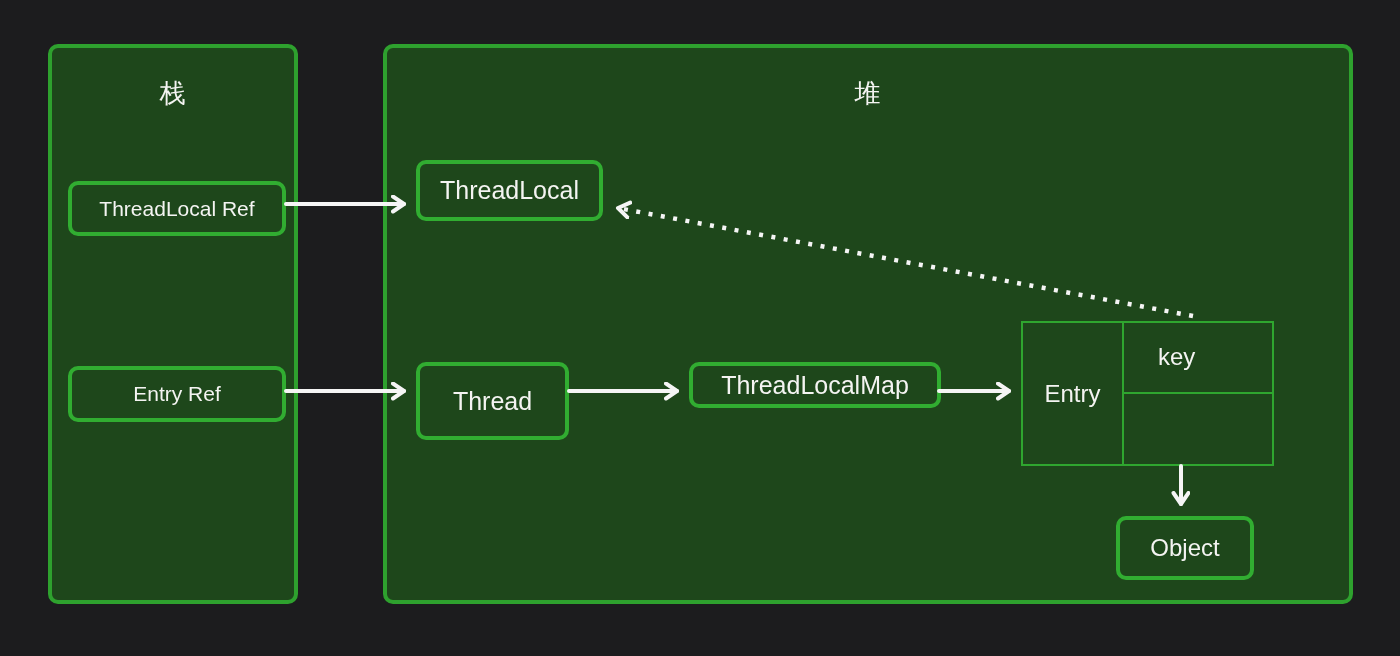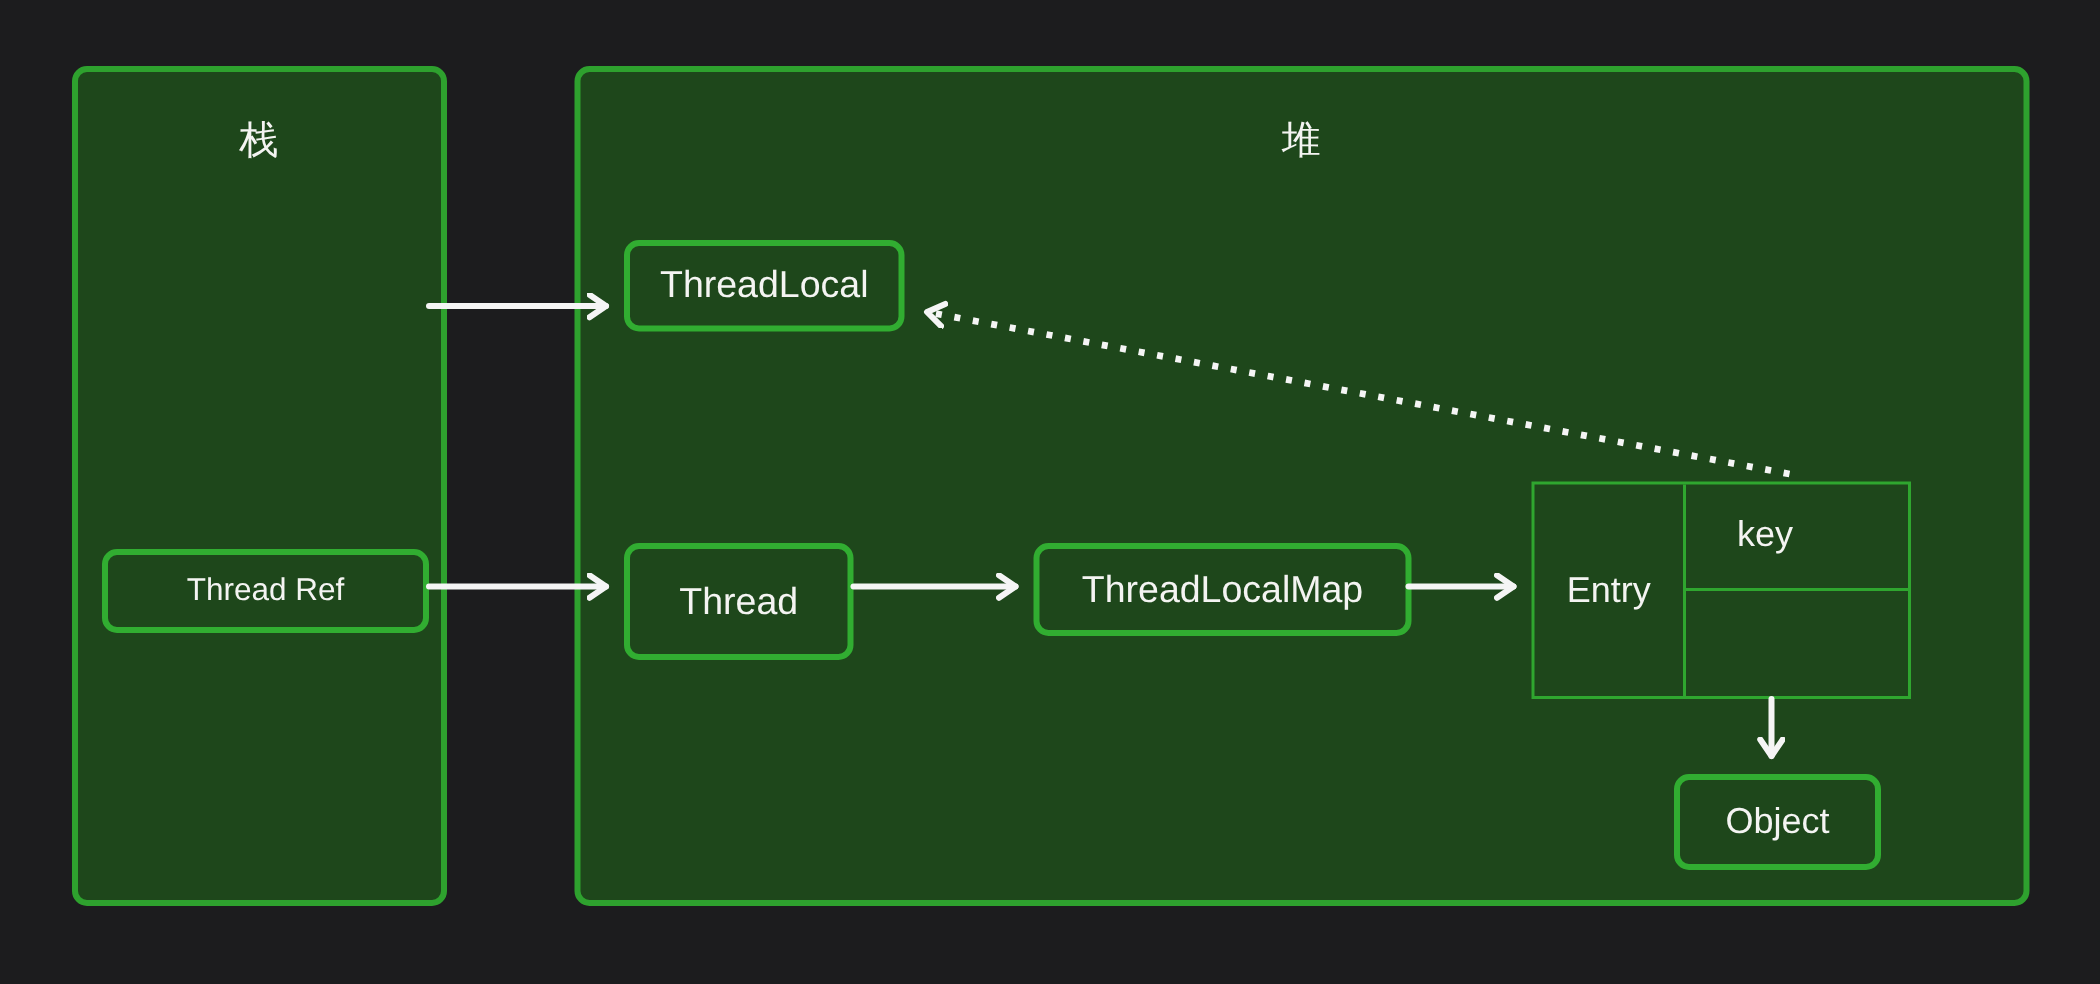--- a/index.html
+++ b/index.html
@@ -37,21 +37,21 @@
     background:var(--panel-fill);
     border:4px solid var(--node-border);
     border-radius:10px;
     color:var(--text);
     white-space:nowrap;
   }
   .n-threadlocal-ref{left:16px;top:133px;width:218px;height:55px;font-size:21px;}
   .n-thread-ref{left:16px;top:318px;width:218px;height:56px;font-size:21px;}
   .n-threadlocal{left:29px;top:112px;width:187px;height:61px;font-size:25px;}
   .n-thread{left:29px;top:314px;width:153px;height:78px;font-size:25px;}
-  .n-threadlocalmap{left:302px;top:314px;width:252px;height:62px;font-size:25px;}
+  .n-threadlocalmap{left:302px;top:314px;width:252px;height:46px;font-size:25px;}
   .n-object{left:729px;top:468px;width:138px;height:64px;font-size:24px;}
 
   .entry-table{
     position:absolute;left:634px;top:273px;width:253px;height:145px;
     display:grid;grid-template-columns:101px 1fr;
     border:2px solid var(--table-border);
     background:var(--panel-fill);
     font-size:24px;
   }
   .entry-cell{
@@ -64,21 +64,22 @@
 
   .arrows{position:absolute;left:0;top:0;width:1400px;height:656px;pointer-events:none;}
 </style>
 </head>
 <body>
 
 <div class="canvas">
 
   <section class="panel panel-stack">
     <h2 class="panel-title">栈</h2>
-    <div class="node n-thread-ref">Thread Ref</div>
+    <div class="node n-threadlocal-ref">ThreadLocal Ref</div>
+    <div class="node n-thread-ref">Entry Ref</div>
   </section>
 
   <section class="panel panel-heap">
     <h2 class="panel-title">堆</h2>
 
     <div class="node n-threadlocal">ThreadLocal</div>
     <div class="node n-thread">Thread</div>
     <div class="node n-threadlocalmap">ThreadLocalMap</div>
 
     <div class="entry-table">

